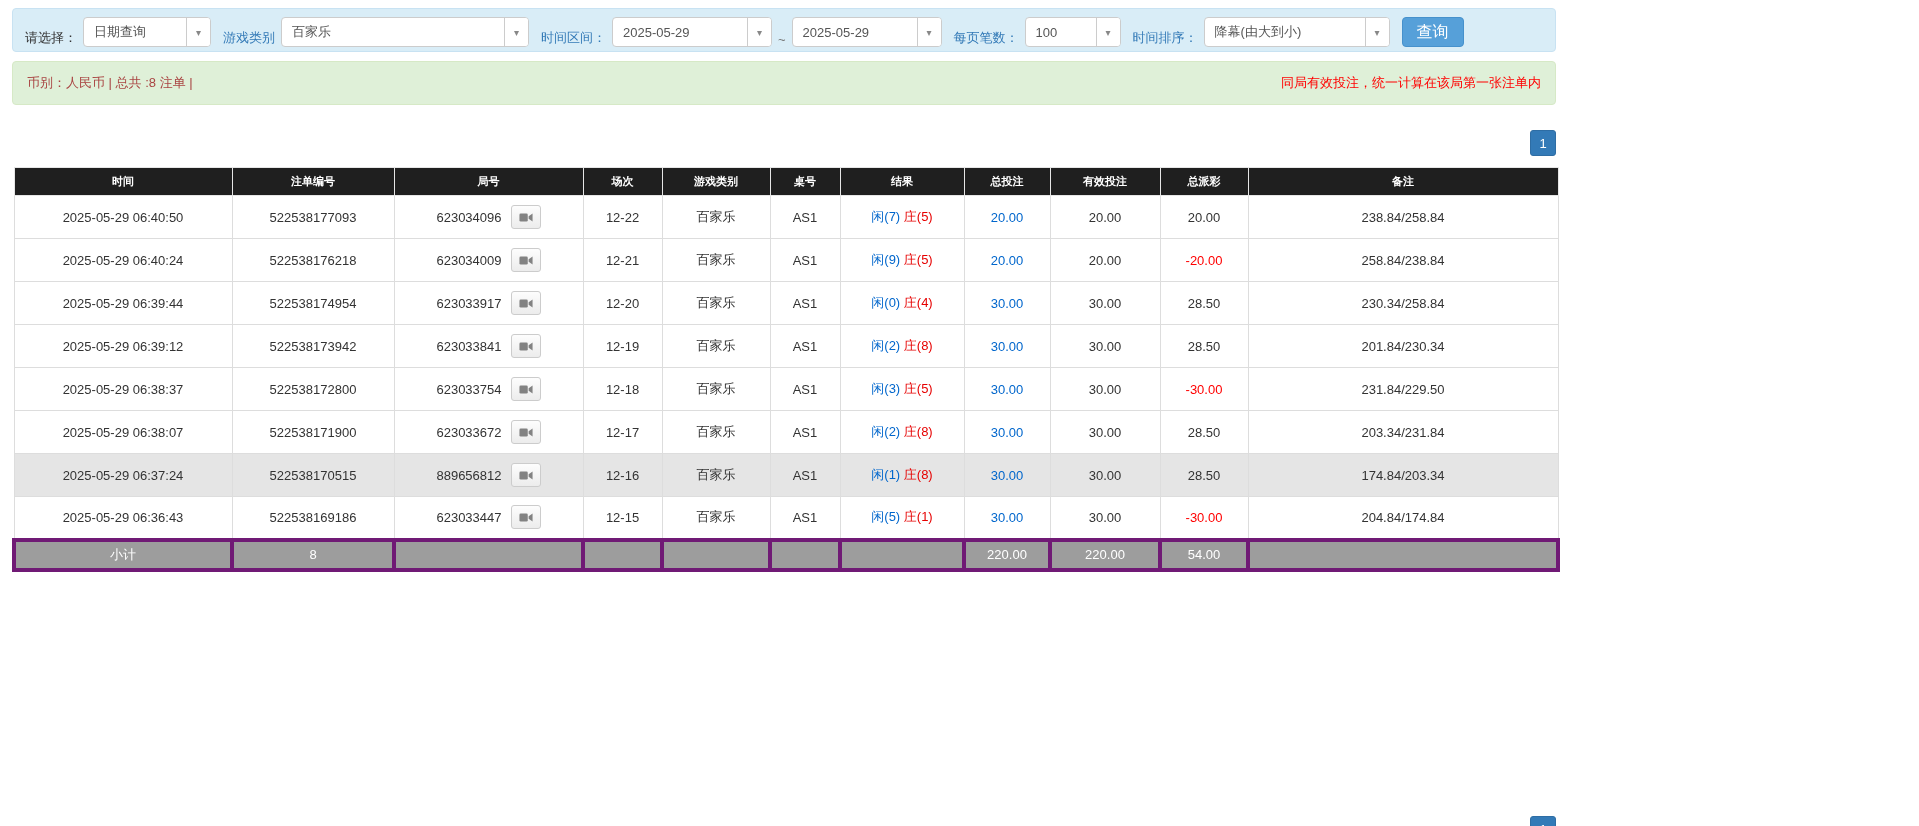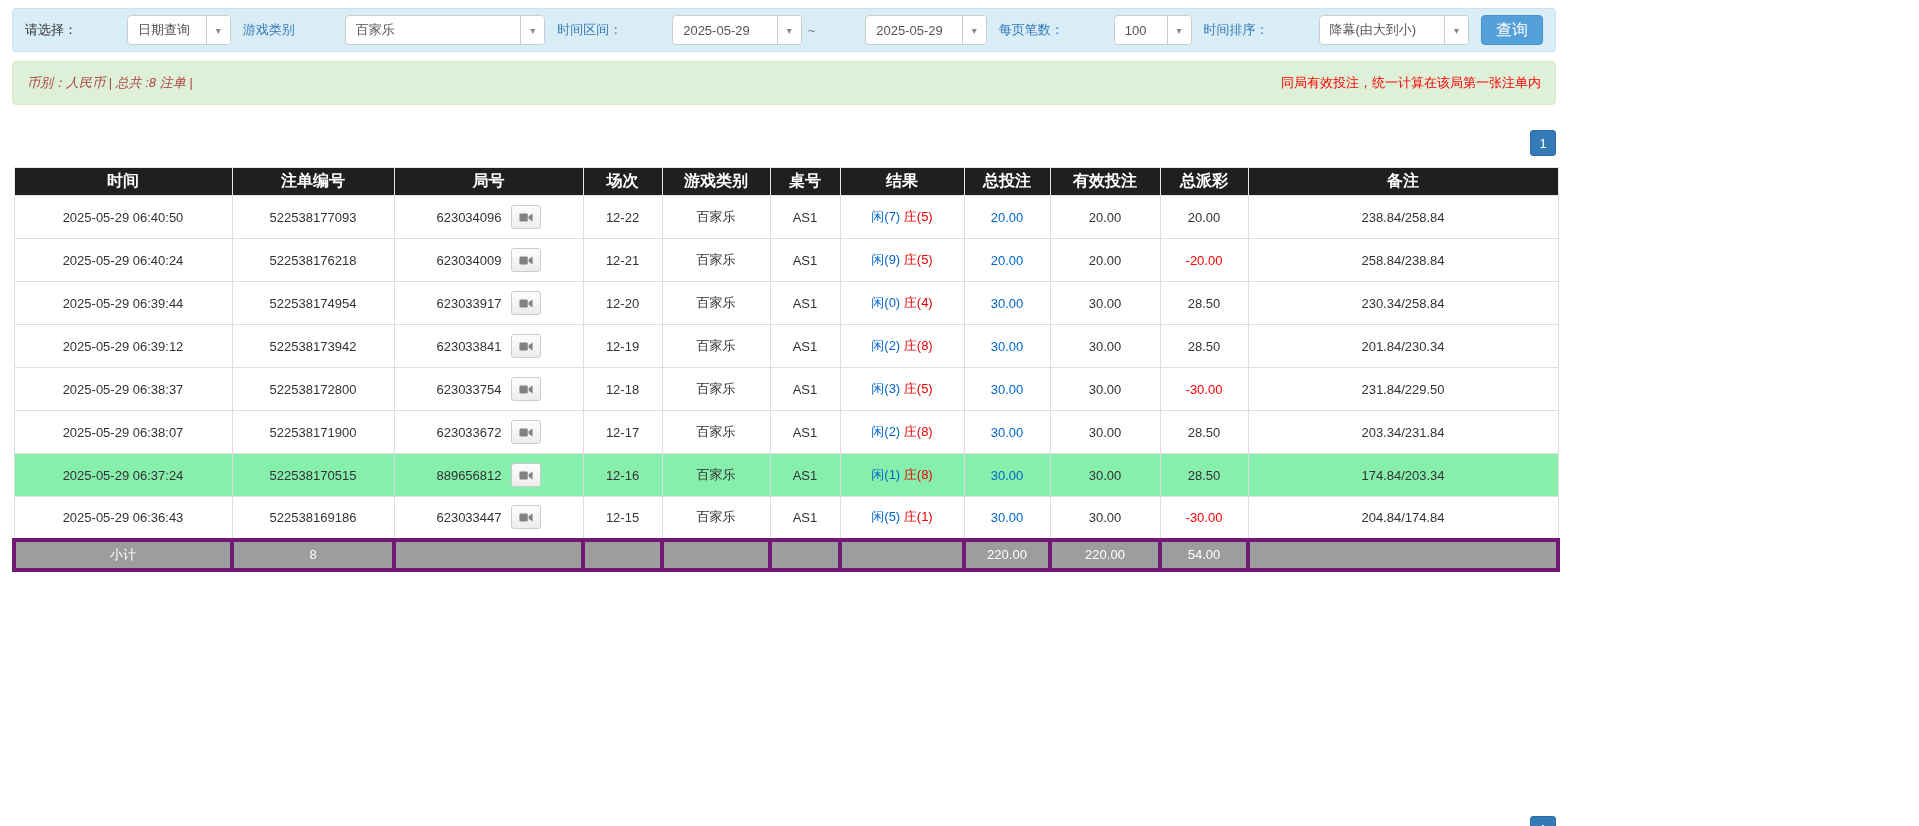--- a/index.html
+++ b/index.html
@@ -3,52 +3,52 @@
 <meta charset="utf-8">
 <style>
   * { box-sizing: border-box; margin: 0; padding: 0; }
   html, body { width: 1919px; height: 826px; background: #fff; overflow: hidden; position: relative;
     font-family: "Liberation Sans", "DejaVu Sans", sans-serif; }
   .content { width: 1544px; margin-left: 12px; padding-top: 8px; }
   .page-title { font-size: 20px; font-weight: 400; color: #333; margin: 2px 0 14px 2px; }
 
   
   .filter-bar { background: #d9edf7; border: 1px solid #c8e2f2; border-radius: 4px; height: 44px;
-    display: flex; align-items: center; padding: 4px 12px; font-size: 13px; white-space: nowrap; }
+    display: flex; align-items: flex-end; padding: 4px 12px; font-size: 13px; white-space: nowrap; }
   .lbl { color: #337ab7; margin: 0 6px 0 12px; }
   .lbl.dark { color: #333; margin-left: 0; }
   .tilde { color: #777; margin: 0 6px; }
   .combo { background: #fff; border: 1px solid #ccc; border-radius: 4px; height: 30px;
-    display: inline-flex; align-items: stretch; overflow: hidden; cursor: pointer; margin-left: 44px; }
+    display: inline-flex; align-items: stretch; overflow: hidden; cursor: pointer; }
   .combo-text { padding: 0 10px; display: flex; align-items: center; flex: 1; color: #555; font-size: 13px; }
   .combo-caret { width: 24px; border-left: 1px solid #ccc; display: flex; align-items: center;
     justify-content: center; color: #888; font-size: 10px; background: #fff; }
   .btn-search { margin-left: 12px; background: #56a0d9; border: 1px solid #4691cc; color: #fff;
     border-radius: 4px; height: 30px; padding: 0 14px; font-size: 16px; cursor: pointer; }
 
   
   .info-bar { background: #dff0d8; border: 1px solid #d6e9c6; border-radius: 4px; height: 44px;
     margin-top: 9px; display: flex; align-items: center; justify-content: space-between;
     padding: 0 14px; font-size: 13px; }
-  .info-left { color: #a94442; font-style: italic; }
+  .info-left { color: #a94442; }
   .info-right { color: #ff0000; }
 
   
   .pagi-row { display: flex; justify-content: flex-end; margin: 25px 0 11px 0; }
   .page-btn { width: 26px; height: 26px; background: #337ab7; border: 1px solid #2e6da4; color: #fff;
     font-size: 13px; display: flex; align-items: center; justify-content: center; border-radius: 3px;
     cursor: pointer; }
   .page-btn.bottom { position: absolute; left: 1530px; top: 816px; }
 
   
   table { border-collapse: collapse; width: 1544px; table-layout: fixed; font-size: 13px; }
   thead th { background: #1f1f1f; color: #fff; font-weight: bold; height: 28px;
-    border: 1px solid #e6e6e6; text-align: center; font-size: 16px; }
+    border: 1px solid #e6e6e6; text-align: center; font-size: 11px; }
   tbody td { border: 1px solid #ddd; height: 43px; text-align: center; color: #333; background: #fff; }
-  tbody tr.highlight td { background: #86efac; }
+  tbody tr.highlight td { background: #e5e5e5; }
   .player { color: #0066cc; }
   .banker { color: #e60000; }
   .bet-link { color: #0066cc; text-decoration: none; cursor: pointer; }
   td.neg { color: #ff0000; }
   tfoot td { background: #9d9d9d; color: #fff; border: 4px solid #701a75; height: 30px;
     text-align: center; font-size: 13px; }
   .cam-btn { display: inline-flex; align-items: center; justify-content: center; width: 30px; height: 24px;
     border: 1px solid #ccc; border-radius: 3px; background: linear-gradient(#fdfdfd, #ececec);
     margin-left: 9px; vertical-align: middle; cursor: pointer; }
   .round-wrap { display: inline-flex; align-items: center; }

